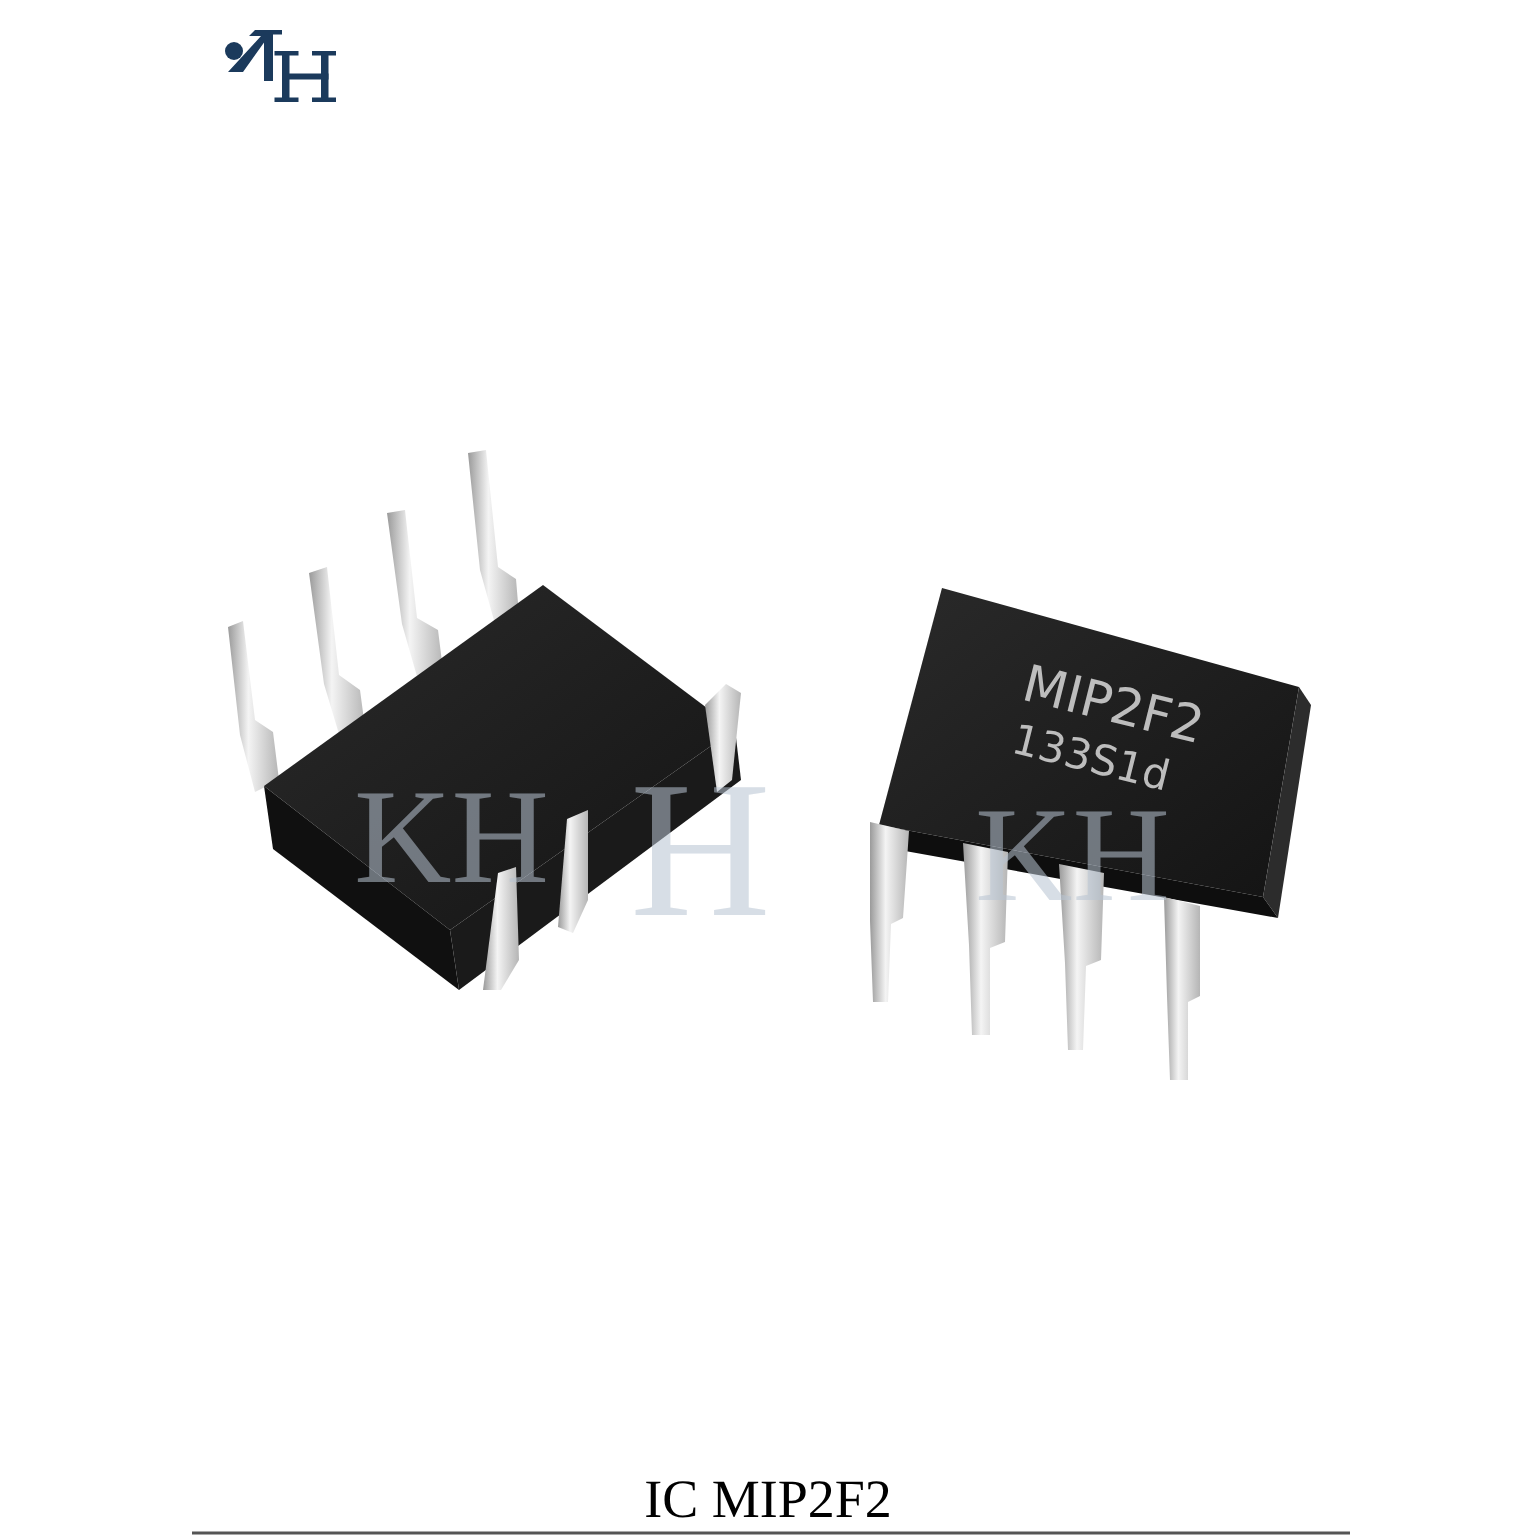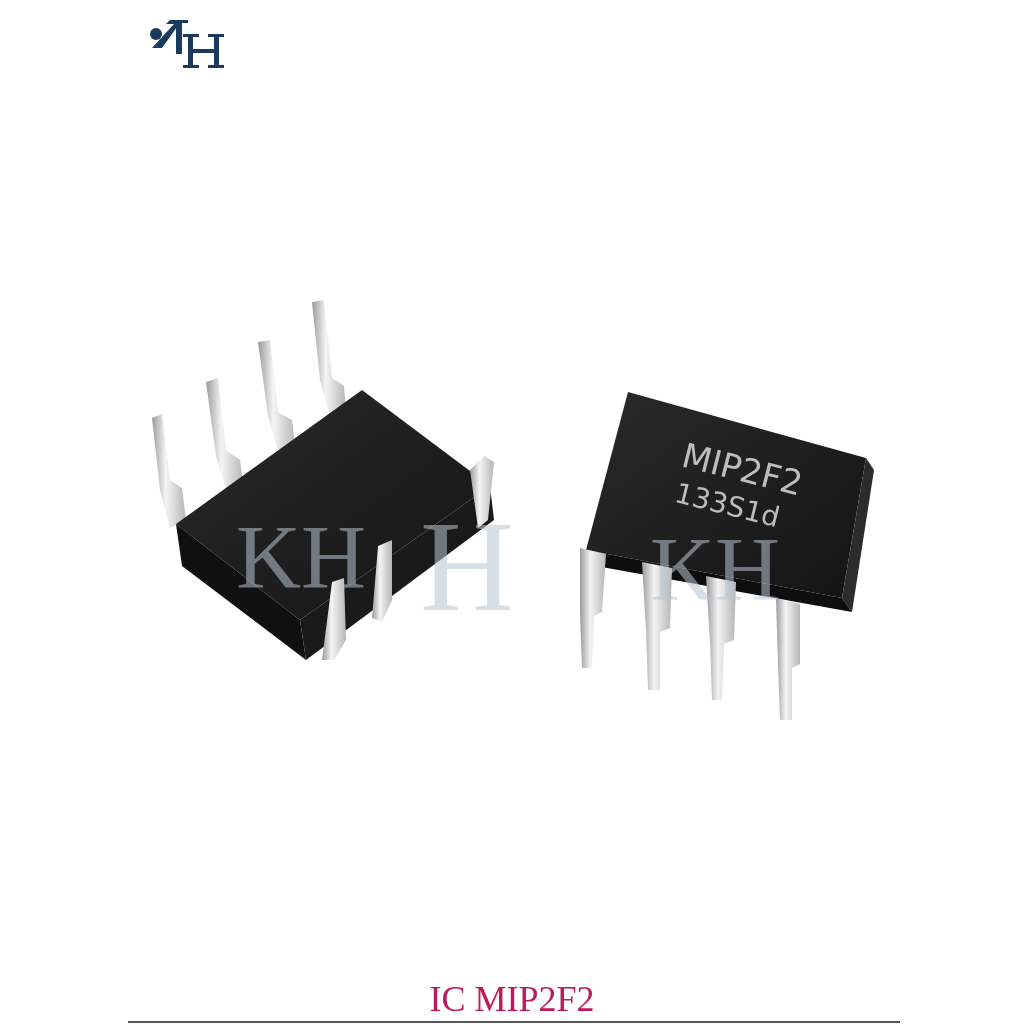--- a/index.html
+++ b/index.html
@@ -1,19 +1,19 @@
 <!DOCTYPE html>
 <html><head>
 <meta charset="utf-8">
 <style>
   html, body { margin: 0; padding: 0; background: #ffffff; }
   body { width: 1024px; height: 1024px; position: relative; overflow: hidden; font-family: "Liberation Serif", serif; }
   .logo { position: absolute; left: 148px; top: 12px; width: 84px; height: 60px; }
   .stage { position: absolute; left: 0; top: 0; width: 1024px; height: 1024px; }
-  .caption { position: absolute; left: 0; width: 1024px; top: 978px; text-align: center; font-family: "Liberation Serif", serif; font-size: 36px; color: #be185d; letter-spacing: 0px; }
+  .caption { position: absolute; left: 0; width: 1024px; top: 978px; text-align: center; font-family: "Liberation Serif", serif; font-size: 36px; color: #000000; letter-spacing: 0px; }
   .rule { position: absolute; left: 128px; width: 772px; top: 1021px; height: 2px; background: #555; }
   .chip-text { font-family: "DejaVu Sans", sans-serif; }
 </style>
 </head>
 <body>
 
 <svg class="stage" viewBox="0 0 1024 1024" width="1024" height="1024">
   <defs>
     <linearGradient id="pinGrad" x1="0" x2="1" y1="0" y2="0">
       <stop offset="0" stop-color="#9a9a9a"></stop>

